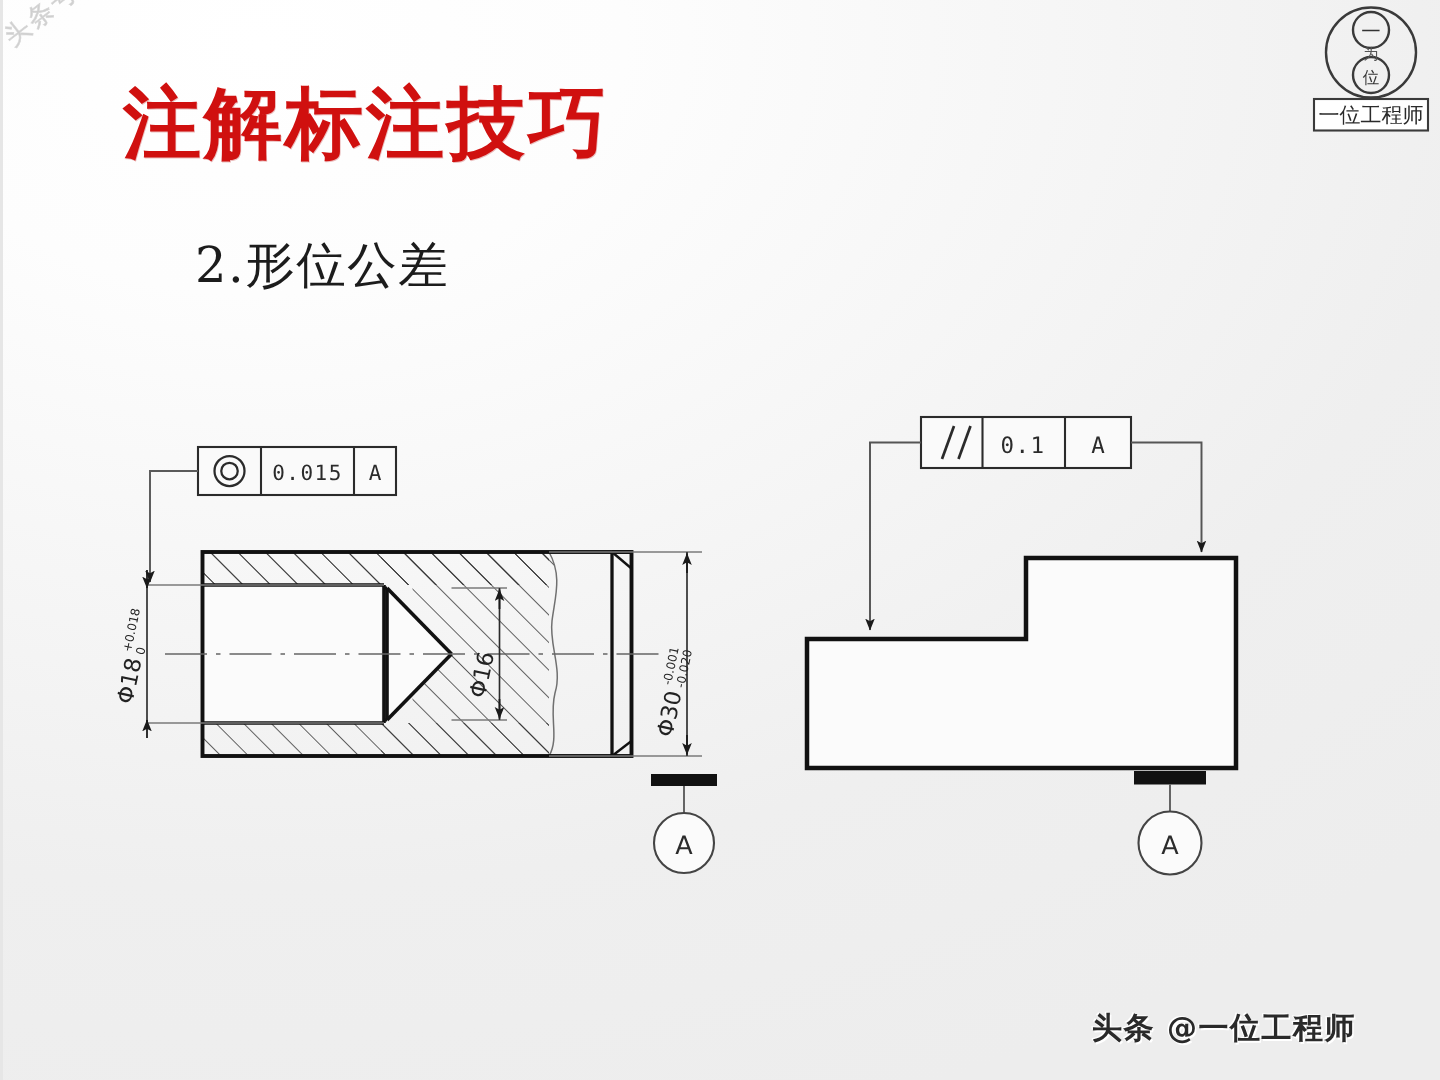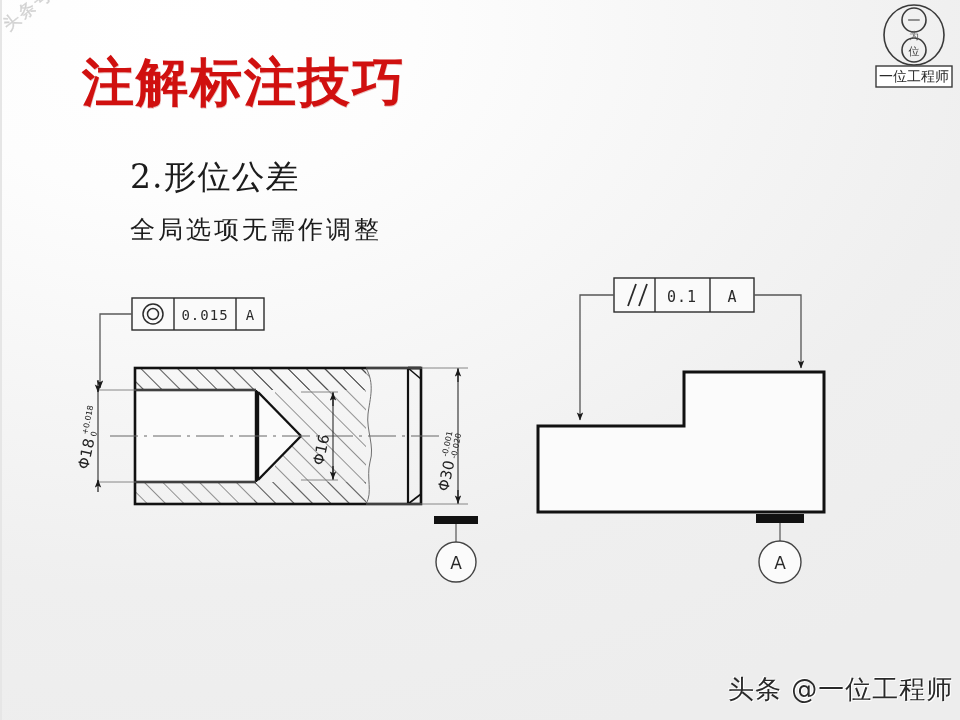--- a/index.html
+++ b/index.html
@@ -52,21 +52,21 @@
   
   .logo{
     position:absolute;left:866px;top:2px;width:92px;height:88px;
   }
   .logo svg{display:block;}
 
   
   .wm-bottom{
     position:absolute;left:726px;top:672px;
     font-family:"DejaVu Sans",sans-serif;
-    font-size:26px;font-weight:normal;letter-spacing:1px;
+    font-size:20px;font-weight:bold;letter-spacing:1px;
     color:#2a2a2a;
     text-shadow:1px 1px 0 #ffffff, -1px -1px 0 #ffffff;
   }
 
   
   .dwg{position:absolute;}
   #dwg-left{left:68px;top:280px;}
   #dwg-right{left:522px;top:260px;}
   .dwg svg{display:block;overflow:visible;}
 </style>
@@ -86,21 +86,20 @@
       <circle cx="46" cy="48" r="12" fill="none" stroke="#3a3a3a" stroke-width="1.6"></circle>
       <text x="46" y="23" text-anchor="middle" font-family="DejaVu Sans, sans-serif" font-size="13" fill="#333">一</text>
       <text x="46" y="37" text-anchor="middle" font-family="DejaVu Sans, sans-serif" font-size="10" fill="#555">为</text>
       <text x="46" y="53" text-anchor="middle" font-family="DejaVu Sans, sans-serif" font-size="11" fill="#333">位</text>
       <rect x="8" y="64" width="76" height="21" fill="#ffffff" stroke="#3a3a3a" stroke-width="1.4"></rect>
       <text x="46" y="79" text-anchor="middle" font-family="DejaVu Sans, sans-serif" font-size="14" fill="#2a2a2a">一位工程师</text>
     </svg>
   </div>
 
   <div class="bullet1">2.形位公差</div>
-  <div class="bullet2">全局选项无需作调整</div>
 
   <div class="dwg" id="dwg-left">
     <svg width="420" height="310" viewBox="0 0 420 310">
       <defs>
         <pattern id="hatchA" width="13" height="13" patternUnits="userSpaceOnUse" patternTransform="rotate(-45)">
           <line x1="0" y1="0" x2="0" y2="13" stroke="#303030" stroke-width="1"></line>
         </pattern>
         <marker id="arrL" markerWidth="9" markerHeight="9" refX="7.6" refY="3.2" orient="auto" markerUnits="userSpaceOnUse">
           <path d="M0,0 L8,3.2 L0,6.4 L1.8,3.2 Z" fill="#1a1a1a"></path>
         </marker>

